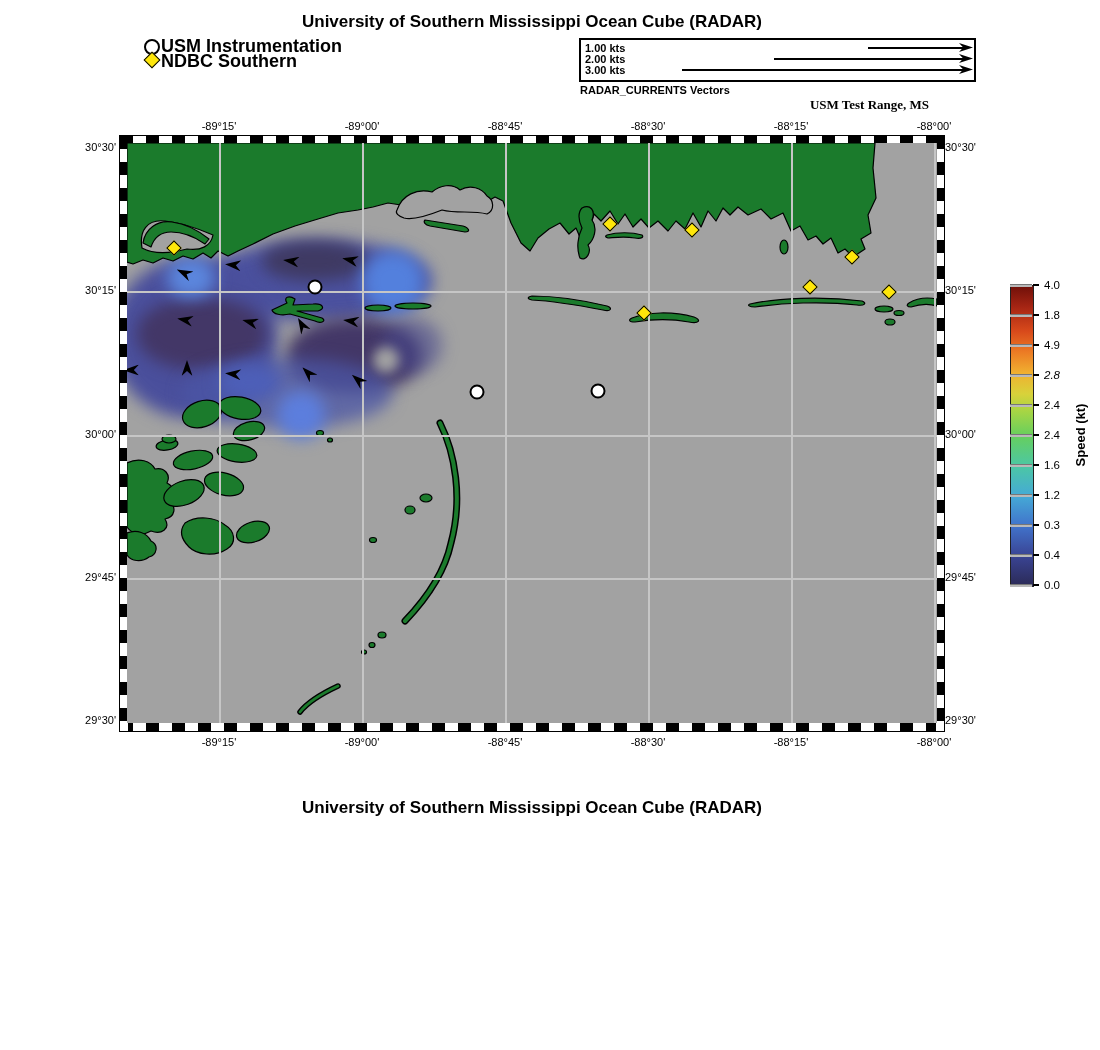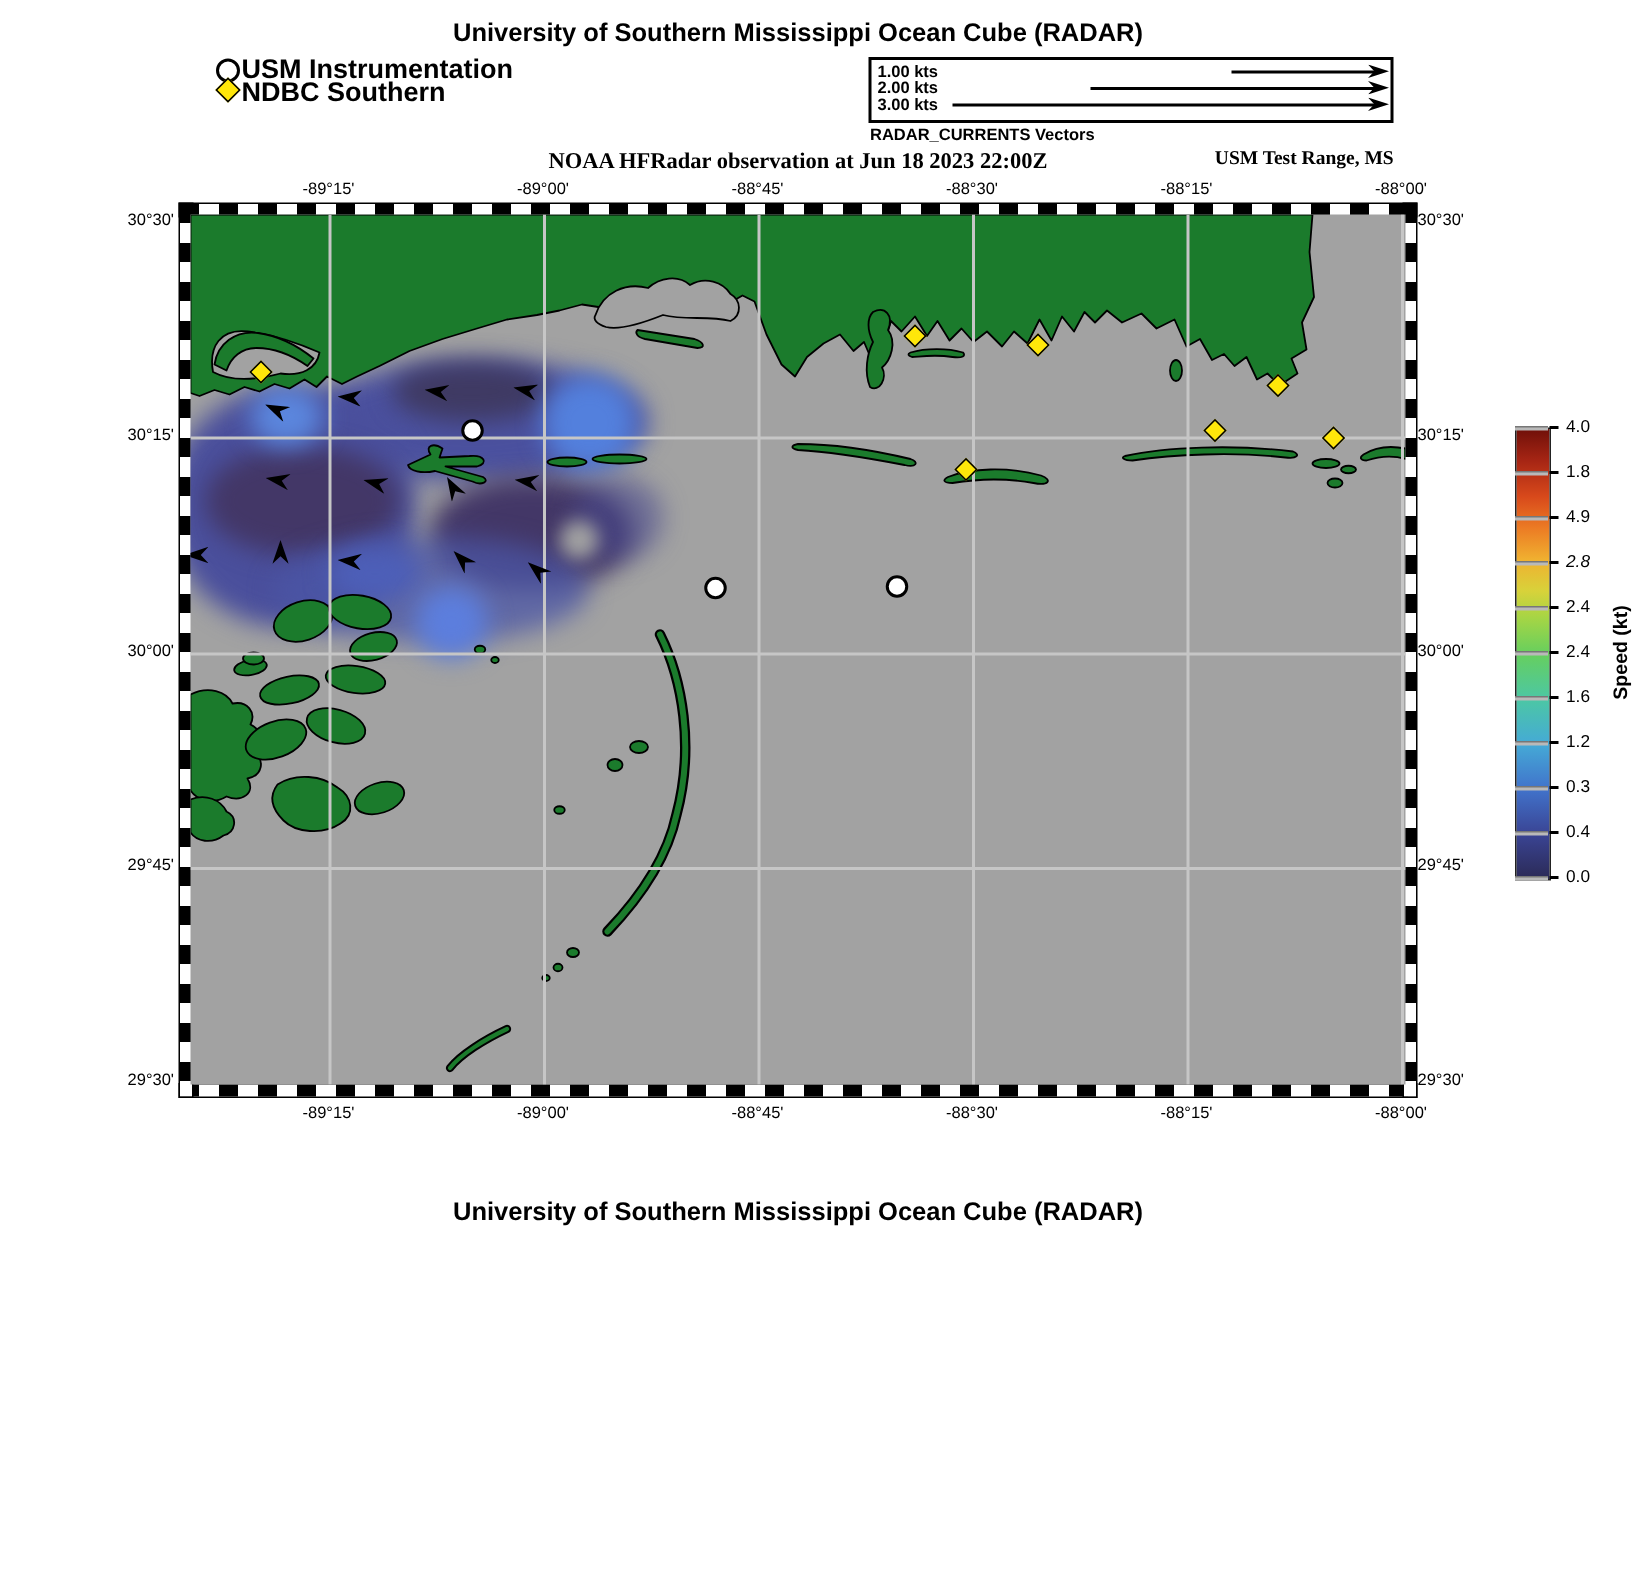--- a/index.html
+++ b/index.html
@@ -6,21 +6,21 @@
   #page{position:relative;width:1100px;height:1050px;background:#ffffff;
         font-family:"Liberation Sans","DejaVu Sans",sans-serif;color:#000;overflow:hidden;margin-left:32px;}
   .abs{position:absolute;}
   
   #main-title{left:0;top:12px;width:1000px;text-align:center;font-size:17px;font-weight:bold;}
   #footer-title{left:0;top:798px;width:1000px;text-align:center;font-size:17px;font-weight:bold;}
   .lg-row{position:absolute;height:16px;line-height:16px;font-size:18px;font-weight:bold;}
   #lg-circle{left:112px;top:39px;width:12px;height:12px;border:2px solid #000;border-radius:50%;background:#fff;}
   #lg-diamond{left:114px;top:54px;width:10px;height:10px;border:1.6px solid #000;background:#ffe70a;transform:rotate(45deg);}
   
-  #vkey{left:547px;top:38px;width:346px;height:40px;border:2.5px solid #000;background:#fff;}
+  #vkey{left:547px;top:38px;width:346px;height:40px;border:2.5px solid #000;background:#fff;padding-left:47px;}
   .vk-label{position:absolute;left:4px;font-size:11px;font-weight:bold;line-height:11px;}
   .vk-line{position:absolute;height:1.6px;background:#000;}
   .vk-head{position:absolute;width:14px;height:9px;background:#000;
            clip-path:polygon(100% 50%,0 0,30% 50%,0 100%);}
   #vkey-caption{left:548px;top:84px;font-size:11px;font-weight:bold;}
   #noaa-subtitle{left:200px;top:100px;width:600px;text-align:center;
                  font-family:"Liberation Serif","DejaVu Serif",serif;font-size:15px;font-weight:bold;}
   #range-label{left:740px;top:97px;width:195px;text-align:center;
                font-family:"Liberation Serif","DejaVu Serif",serif;font-size:13px;font-weight:bold;}
   
@@ -66,21 +66,20 @@
     <div class="vk-label" style="top:25px;">3.00 kts</div>
     <div class="vk-line" style="top:7px;right:10px;width:96px;"></div>
     <div class="vk-line" style="top:18px;right:10px;width:190px;"></div>
     <div class="vk-line" style="top:29px;right:10px;width:282px;"></div>
     <div class="vk-head" style="top:3px;right:1px;"></div>
     <div class="vk-head" style="top:14px;right:1px;"></div>
     <div class="vk-head" style="top:25px;right:1px;"></div>
   </div>
   <div class="abs" id="vkey-caption">RADAR_CURRENTS Vectors</div>
 
-  <div class="abs" id="noaa-subtitle">NOAA HFRadar observation at Jun 18 2023 22:00Z</div>
   <div class="abs" id="range-label">USM Test Range, MS</div>
 
   <div class="abs chk-h" style="left:87px;top:135px;width:824px;"></div>
   <div class="abs chk-h" style="left:87px;top:722px;width:824px;"></div>
   <div class="abs chk-v" style="left:87px;top:135px;height:595px;"></div>
   <div class="abs chk-v" style="left:903px;top:135px;height:595px;"></div>
 
   <div class="abs" id="map">
 
     <div class="blob" style="left:80px;top:98px;width:225px;height:80px;background:#4b519f;"></div>

